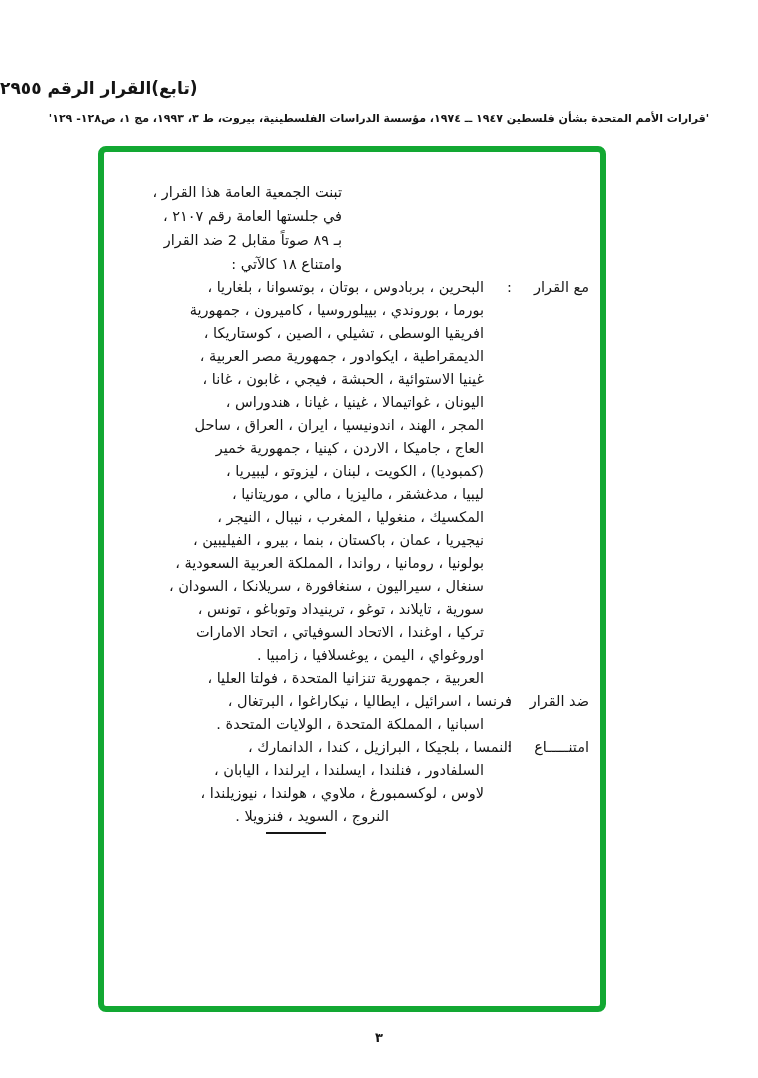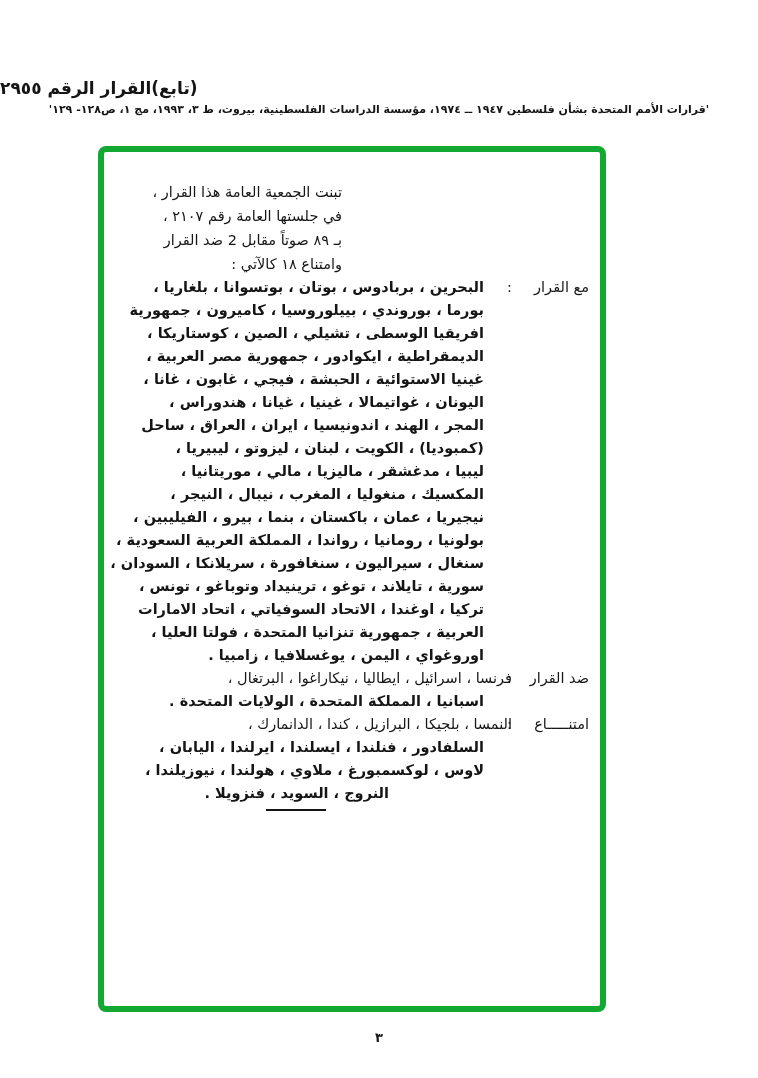--- a/index.html
+++ b/index.html
@@ -8,21 +8,21 @@
   body {
     width:758px; height:1078px; position:relative; overflow:hidden;
     font-family:"DejaVu Sans", sans-serif; color:var(--ink);
   }
   .title {
     position:absolute; top:78px; left:0; width:100%;
     text-align:left; direction:rtl;
     font-size:17px; font-weight:bold; letter-spacing:0.5px;
   }
   .footnote {
-    position:absolute; top:103px; left:0; width:100%;
+    position:absolute; top:112px; left:0; width:100%;
     text-align:center; direction:rtl;
     font-size:11px; font-weight:bold;
   }
   .box {
     position:absolute; left:98px; top:146px; width:508px; height:866px;
     border:6px solid var(--box-border); border-radius:8px;
     background:#ffffff;
   }
   .content {
     position:absolute; inset:0; direction:rtl;
@@ -35,21 +35,21 @@
   .section { position:relative; }
   .sec-label {
     position:absolute; top:0; right:11px; width:82px;
     display:flex; justify-content:space-between;
     line-height:23px; white-space:nowrap;
   }
   .line {
     line-height:23px; text-align:right; white-space:nowrap;
   }
   .line.first { margin-left:4px; margin-right:88px; }
-  .line.cont  { margin-left:4px; margin-right:116px;font-weight:bold; }
+  .line.cont  { margin-left:4px; margin-right:116px; }
   .line.short { margin-right:211px; }
   .separator {
     height:2px; width:60px; background:var(--ink);
     margin:4px 274px 0 0;
   }
   .pagenum {
     position:absolute; top:1030px; left:0; width:100%;
     text-align:center; font-size:13px; font-weight:bold;
   }
 </style>
@@ -74,30 +74,31 @@
         <span>مع القرار</span>
         <span>:</span>
       </div>
       <div class="line cont">البحرين ، بربادوس ، بوتان ، بوتسوانا ، بلغاريا ،</div>
       <div class="line cont">بورما ، بوروندي ، بييلوروسيا ، كاميرون ، جمهورية</div>
       <div class="line cont">افريقيا الوسطى ، تشيلي ، الصين ، كوستاريكا ،</div>
       <div class="line cont">الديمقراطية ، ايكوادور ، جمهورية مصر العربية ،</div>
       <div class="line cont">غينيا الاستوائية ، الحبشة ، فيجي ، غابون ، غانا ،</div>
       <div class="line cont">اليونان ، غواتيمالا ، غينيا ، غيانا ، هندوراس ،</div>
       <div class="line cont">المجر ، الهند ، اندونيسيا ، ايران ، العراق ، ساحل</div>
+      <div class="line cont">العاج ، جاميكا ، الاردن ، كينيا ، جمهورية خمير</div>
       <div class="line cont">(كمبوديا) ، الكويت ، لبنان ، ليزوتو ، ليبيريا ،</div>
       <div class="line cont">ليبيا ، مدغشقر ، ماليزيا ، مالي ، موريتانيا ،</div>
       <div class="line cont">المكسيك ، منغوليا ، المغرب ، نيبال ، النيجر ،</div>
       <div class="line cont">نيجيريا ، عمان ، باكستان ، بنما ، بيرو ، الفيليبين ،</div>
       <div class="line cont">بولونيا ، رومانيا ، رواندا ، المملكة العربية السعودية ،</div>
       <div class="line cont">سنغال ، سيراليون ، سنغافورة ، سريلانكا ، السودان ،</div>
       <div class="line cont">سورية ، تايلاند ، توغو ، ترينيداد وتوباغو ، تونس ،</div>
       <div class="line cont">تركيا ، اوغندا ، الاتحاد السوفياتي ، اتحاد الامارات</div>
+      <div class="line cont">اوروغواي ، اليمن ، يوغسلافيا ، زامبيا .</div>
       <div class="line cont">العربية ، جمهورية تنزانيا المتحدة ، فولتا العليا ،</div>
-      <div class="line cont">اوروغواي ، اليمن ، يوغسلافيا ، زامبيا .</div>
     </div>
 
     <div class="section">
       <div class="sec-label">
         <span>ضد القرار</span>
         <span>:</span>
       </div>
       <div class="line first">فرنسا ، اسرائيل ، ايطاليا ، نيكاراغوا ، البرتغال ،</div>
       <div class="line cont">اسبانيا ، المملكة المتحدة ، الولايات المتحدة .</div>
     </div>

